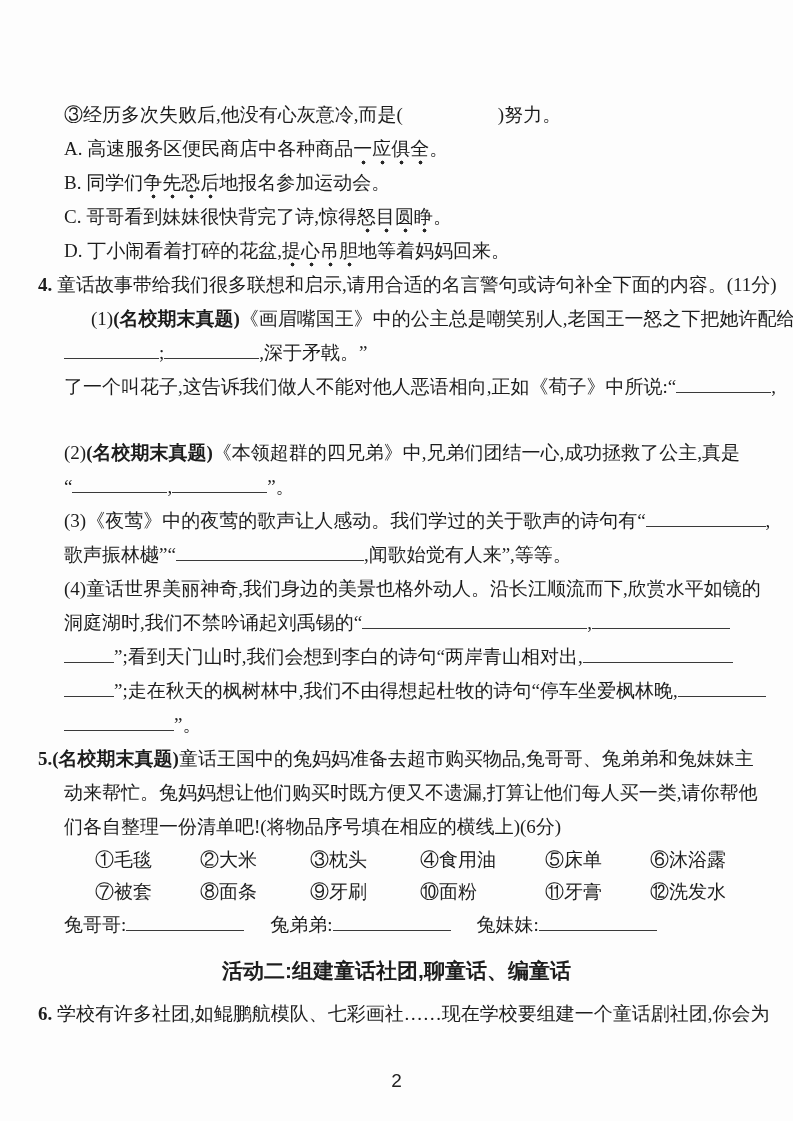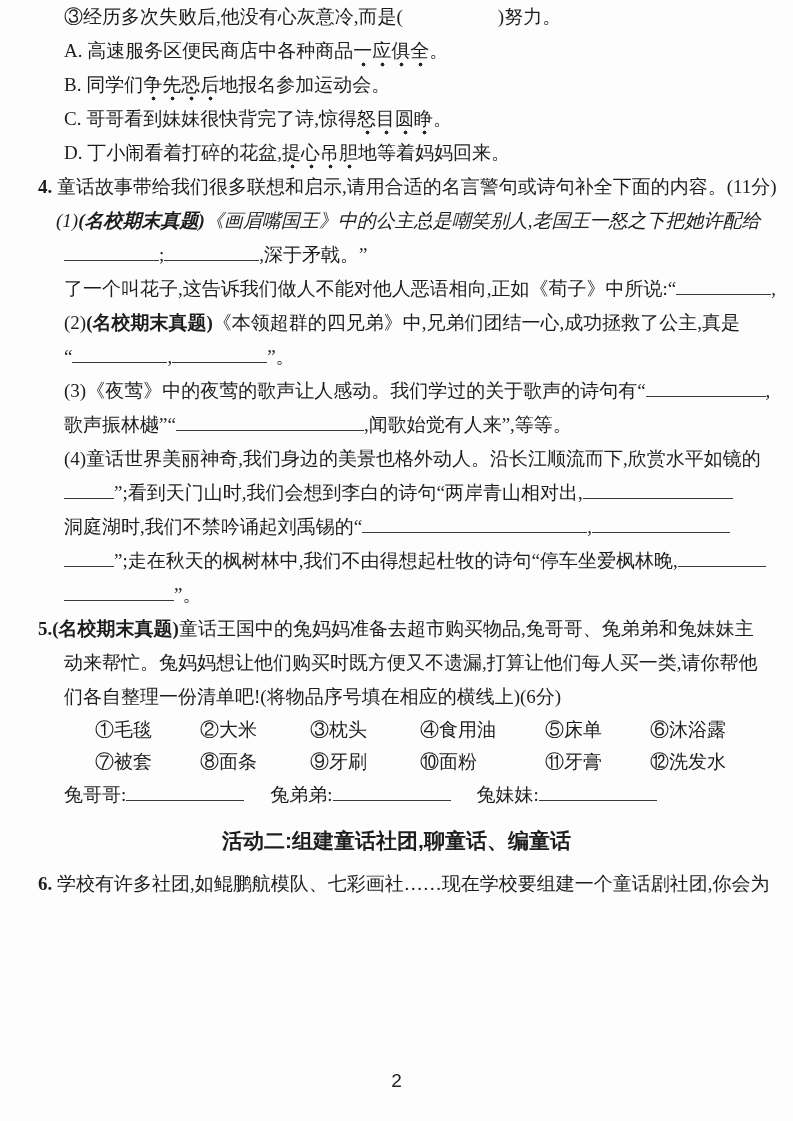--- a/index.html
+++ b/index.html
@@ -6,20 +6,21 @@
     margin: 0;
     padding: 0;
     background: #ffffff;
   }
   .page {
     position: relative;
     width: 793px;
     height: 1121px;
     background: #fdfdfd;
     box-sizing: border-box;
+    padding-top: 98px;
     overflow: hidden;
     font-family: "Liberation Serif", "DejaVu Serif", serif;
     font-size: 19px;
     color: #1d1d1d;
   }
   .line {
     margin: 0 30px 0 64px;
     line-height: 34px;
     height: 34px;
     white-space: nowrap;
@@ -73,30 +74,30 @@
 <body>
 
 <div class="page">
   <div>
       <p class="line" style="margin-left: 64px;"><span>③经历多次失败后,他没有心灰意冷,而是(</span><span class="gap" style="width: 95px;"></span><span>)努力。</span></p>
       <p class="line" style="margin-left: 64px; font-family: Liberation Serif, serif;"><span>A. 高速服务区便民商店中各种商品</span><span class="em-dots">一应俱全</span><span>。</span></p>
       <p class="line" style="margin-left: 64px;"><span>B. 同学们</span><span class="em-dots">争先恐后</span><span>地报名参加运动会。</span></p>
       <p class="line" style="margin-left: 64px;"><span>C. 哥哥看到妹妹很快背完了诗,惊得</span><span class="em-dots">怒目圆睁</span><span>。</span></p>
       <p class="line" style="margin-left: 64px;"><span>D. 丁小闹看着打碎的花盆,</span><span class="em-dots">提心吊胆</span><span>地等着妈妈回来。</span></p>
       <p class="line" style="margin-left: 38px;"><span class="bold">4.</span><span> 童话故事带给我们很多联想和启示,请用合适的名言警句或诗句补全下面的内容。(11分)</span></p>
-      <p class="line" style="margin-left: 56px; font-style: italic;"><span>(1)</span><span class="bold">(名校期末真题)</span><span>《画眉嘴国王》中的公主总是嘲笑别人,老国王一怒之下把她许配给</span></p>
+      <p class="line" style="margin-left: 91px;"><span>(1)</span><span class="bold">(名校期末真题)</span><span>《画眉嘴国王》中的公主总是嘲笑别人,老国王一怒之下把她许配给</span></p>
       <p class="line" style="margin-left: 64px;"><span class="blank" style="width: 95px;"></span><span>;</span><span class="blank" style="width: 95px;"></span><span>,深于矛戟。”</span></p>
       <p class="line" style="margin-left: 64px;"><span>了一个叫花子,这告诉我们做人不能对他人恶语相向,正如《荀子》中所说:“</span><span class="blank" style="width: 95px;"></span><span>,</span></p>
-      <p class="line" style="margin-left: 64px;"><span>(2)</span><span class="bold">(名校期末真题)</span><span>《本领超群的四兄弟》中,兄弟们团结一心,成功拯救了公主,真是</span></p>
+      <p class="line" style="margin-left: 64px; margin-top: 32px;"><span>(2)</span><span class="bold">(名校期末真题)</span><span>《本领超群的四兄弟》中,兄弟们团结一心,成功拯救了公主,真是</span></p>
       <p class="line" style="margin-left: 64px;"><span>“</span><span class="blank" style="width: 95px;"></span><span>,</span><span class="blank" style="width: 95px;"></span><span>”。</span></p>
       <p class="line" style="margin-left: 64px;"><span>(3)《夜莺》中的夜莺的歌声让人感动。我们学过的关于歌声的诗句有“</span><span class="blank" style="width: 120px;"></span><span>,</span></p>
       <p class="line" style="margin-left: 64px;"><span>歌声振林樾”“</span><span class="blank" style="width: 188px;"></span><span>,闻歌始觉有人来”,等等。</span></p>
       <p class="line" style=""><span>(4)童话世界美丽神奇,我们身边的美景也格外动人。沿长江顺流而下,欣赏水平如镜的</span></p>
+      <p class="line" style="margin-left: 64px;"><span>洞庭湖时,我们不禁吟诵起刘禹锡的“</span><span class="blank" style="width: 225px;"></span><span>,</span><span class="blank" style="width: 138px;"></span></p>
       <p class="line" style="margin-left: 64px;"><span class="blank" style="width: 50px;"></span><span>”;看到天门山时,我们会想到李白的诗句“两岸青山相对出,</span><span class="blank" style="width: 150px;"></span></p>
-      <p class="line" style="margin-left: 64px;"><span>洞庭湖时,我们不禁吟诵起刘禹锡的“</span><span class="blank" style="width: 225px;"></span><span>,</span><span class="blank" style="width: 138px;"></span></p>
       <p class="line" style="margin-left: 64px;"><span class="blank" style="width: 50px;"></span><span>”;走在秋天的枫树林中,我们不由得想起杜牧的诗句“停车坐爱枫林晚,</span><span class="blank" style="width: 88px;"></span></p>
       <p class="line" style="margin-left: 64px;"><span class="blank" style="width: 110px;"></span><span>”。</span></p>
       <p class="line" style="margin-left: 38px;"><span class="bold">5.(名校期末真题)</span><span>童话王国中的兔妈妈准备去超市购买物品,兔哥哥、兔弟弟和兔妹妹主</span></p>
       <p class="line" style="margin-left: 64px;"><span>动来帮忙。兔妈妈想让他们购买时既方便又不遗漏,打算让他们每人买一类,请你帮他</span></p>
       <p class="line" style="margin-left: 64px;"><span>们各自整理一份清单吧!(将物品序号填在相应的横线上)(6分)</span></p>
       <div class="items-row">
         <span class="item-cell">①毛毯</span>
         <span class="item-cell">②大米</span>
         <span class="item-cell">③枕头</span>
         <span class="item-cell">④食用油</span>

